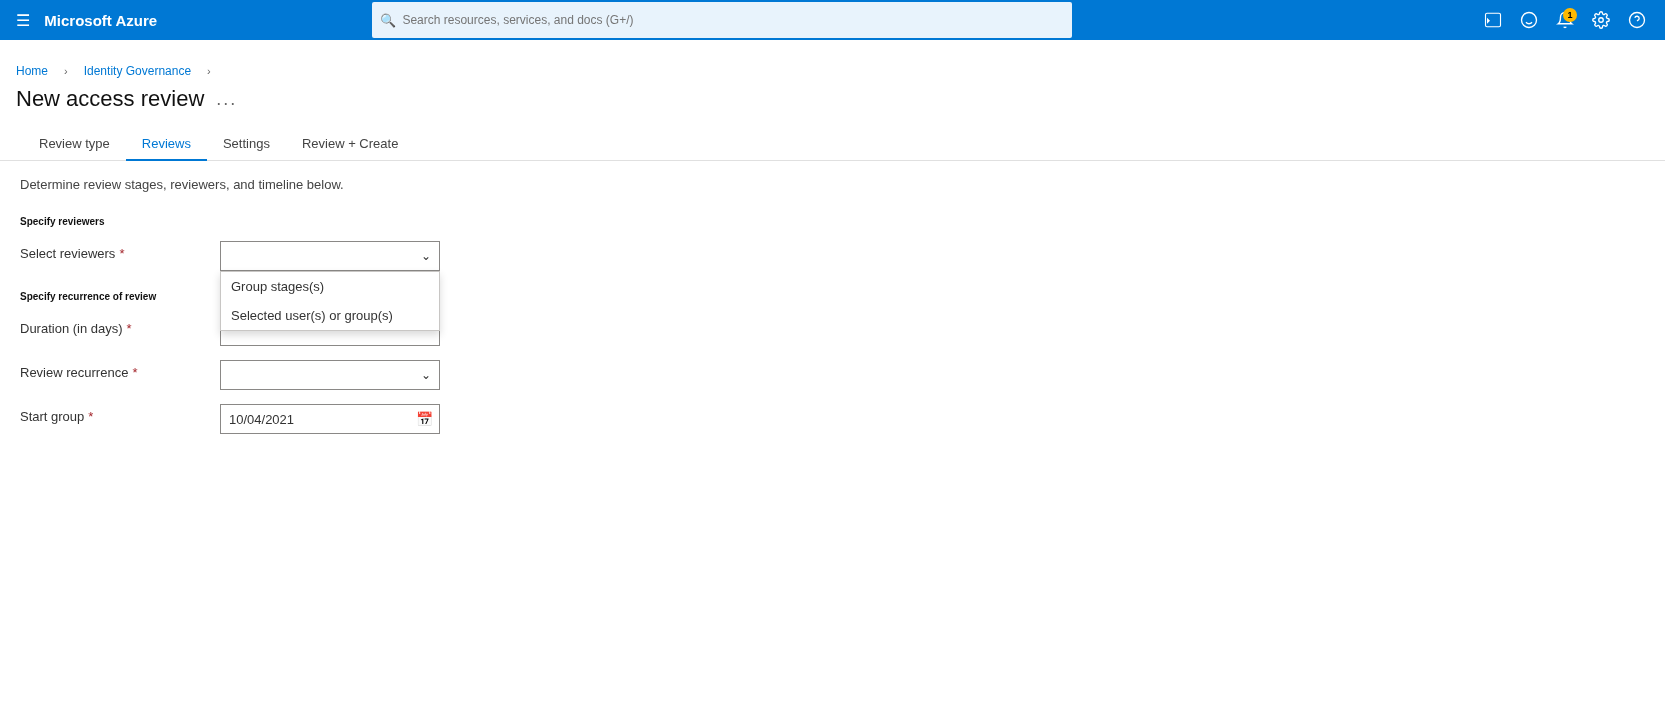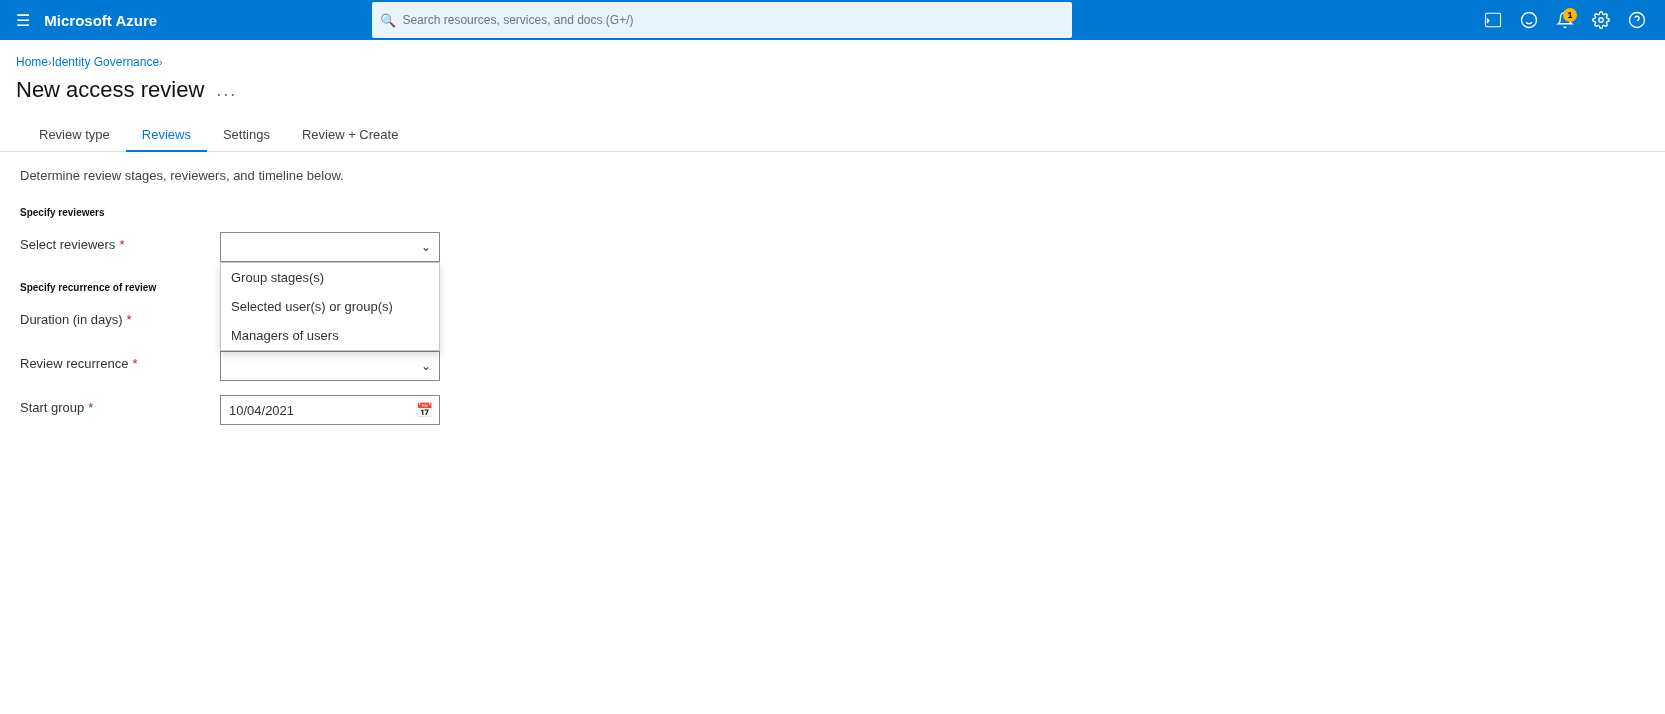--- a/index.html
+++ b/index.html
@@ -80,24 +80,24 @@
       font-weight: 700;
       border-radius: 8px;
       padding: 0 3px;
       min-width: 14px;
       text-align: center;
       line-height: 14px;
     }
 
     
     .breadcrumb {
-      padding: 15px 16px 4px 16px;
-      display: flex;
-      align-items: center;
-      gap: 0;
+      padding: 24px 16px 4px 16px;
+      display: flex;
+      align-items: center;
+      gap: 16px;
       font-size: 12px;
       color: #0078d4;
     }
     .breadcrumb a {
       color: #0078d4;
       text-decoration: none;
       cursor: pointer;
     }
     .breadcrumb .sep { color: #666; font-size: 11px; }
 
@@ -324,21 +324,20 @@
       <span class="required">*</span>
     </div>
     <div class="dropdown-container">
       <div class="dropdown-btn">
         <span></span>
         <span class="dropdown-chevron">⌄</span>
       </div>
       <div class="dropdown-menu">
         <div class="dropdown-item">Group stages(s)</div>
         <div class="dropdown-item">Selected user(s) or group(s)</div>
-        <div class="dropdown-item">Managers of users</div>
       </div>
     </div>
   </div>
 
   <div class="section-heading" style="margin-top: 20px;">Specify recurrence of review</div>
 
   <div class="form-row">
     <div class="form-label">
       <span>Duration (in days)</span>
       <span class="required">*</span>

